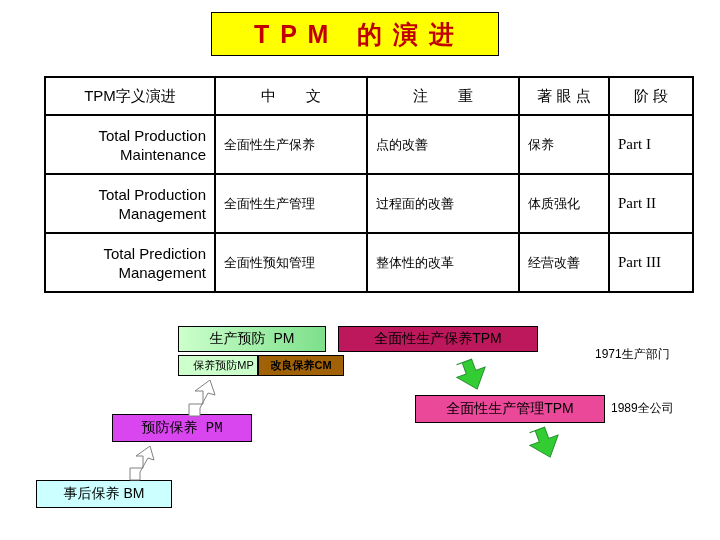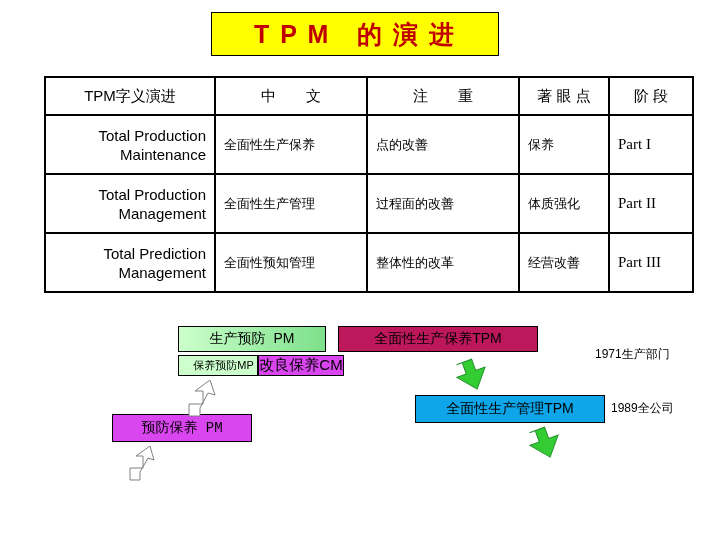--- a/index.html
+++ b/index.html
@@ -122,27 +122,28 @@
   }
   .box-small1 {
     left: 178px; top: 355px; width: 80px; height: 21px;
     background: #ccffcc;
     border: 1px solid #000000;
     font-size: 11px;
     padding-left: 11px;
   }
   .box-small2 {
     left: 258px; top: 355px; width: 86px; height: 21px;
-    background: #d946ef;
-    border: 1px solid #000000;
-    font-size: 15px;
+    background: #a16207;
+    border: 1px solid #000000;
+    font-size: 11px;
+    font-weight: bold;
   }
   .box-pink {
     left: 415px; top: 395px; width: 190px; height: 28px;
-    background: #0ea5e9;
+    background: #ec4899;
     border: 1px solid #000000;
   }
   .box-purple {
     left: 485px; top: 462px; width: 190px; height: 28px;
     background: #ccccff;
     border: 1px solid #000000;
   }
   .box-cyan1 {
     left: 112px; top: 414px; width: 140px; height: 28px;
     background: #d946ef;
@@ -225,20 +226,21 @@
 </table>
 
 <div class="flow">
 
   <div class="box box-green-grad">生产预防  PM</div>
   <div class="box box-orange">全面性生产保养TPM</div>
   <div class="box box-small1">保养预防MP</div>
   <div class="box box-small2">改良保养CM</div>
   <div class="box box-pink">全面性生产管理TPM</div>
   <div class="box box-cyan1">预防保养 PM</div>
+  <div class="box box-cyan2">事后保养 BM</div>
 
   <div class="note note1">1971生产部门</div>
   <div class="note note2">1989全公司</div>
 
   <svg class="arrow-svg" style="left:124px; top:446px;" width="40" height="36" viewBox="0 0 40 36">
     <polygon points="6,34 6,22 19,22 19,10 12,10 26,0 30,14 24,12 16,26 16,34" fill="#ffffff" stroke="#808080" stroke-width="1" transform="rotate(0)"></polygon>
   </svg>
 
   <svg class="arrow-svg" style="left:185px; top:380px;" width="44" height="38" viewBox="0 0 44 38">
     <polygon points="4,36 4,24 18,24 18,11 10,11 25,0 30,15 23,13 15,28 15,36" fill="#ffffff" stroke="#808080" stroke-width="1"></polygon>

